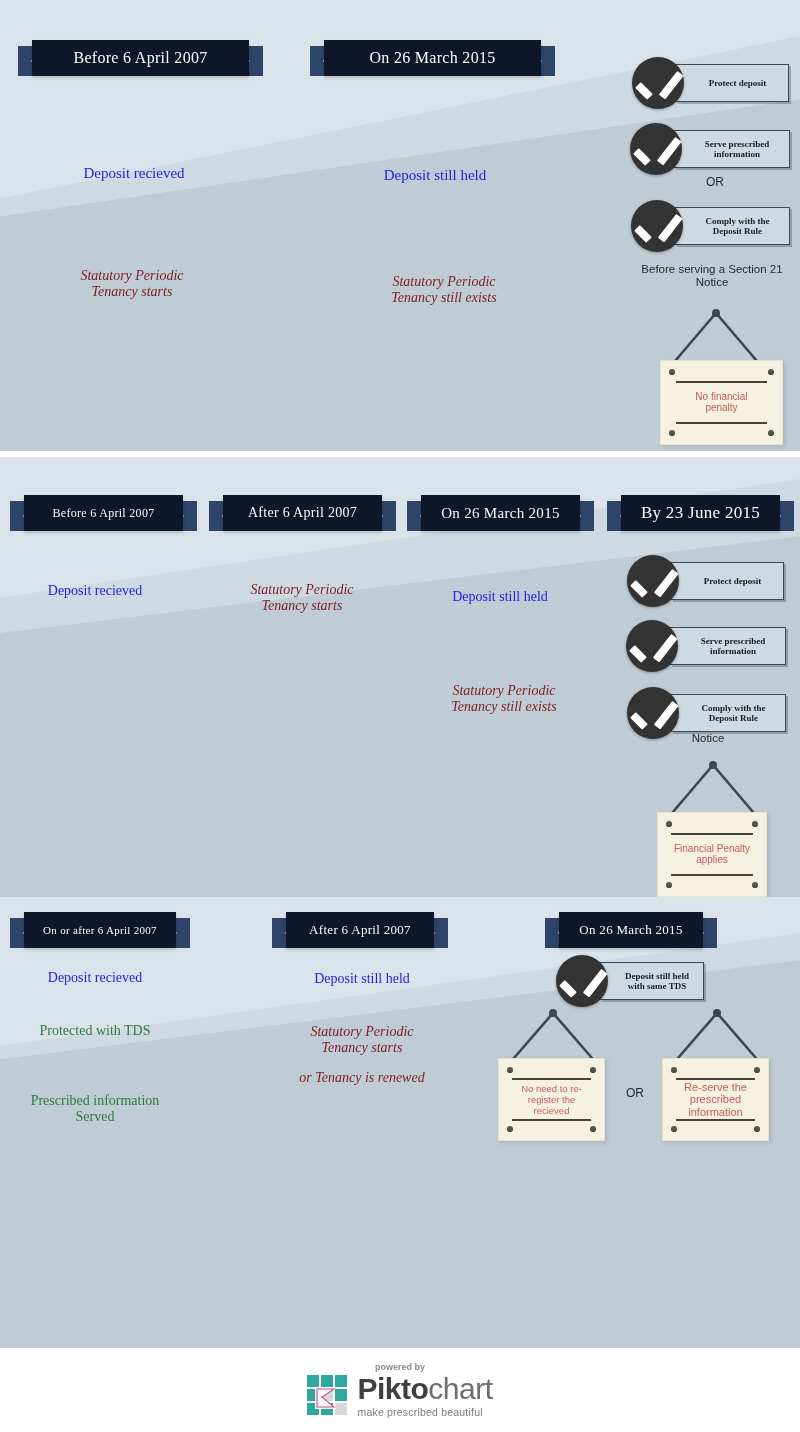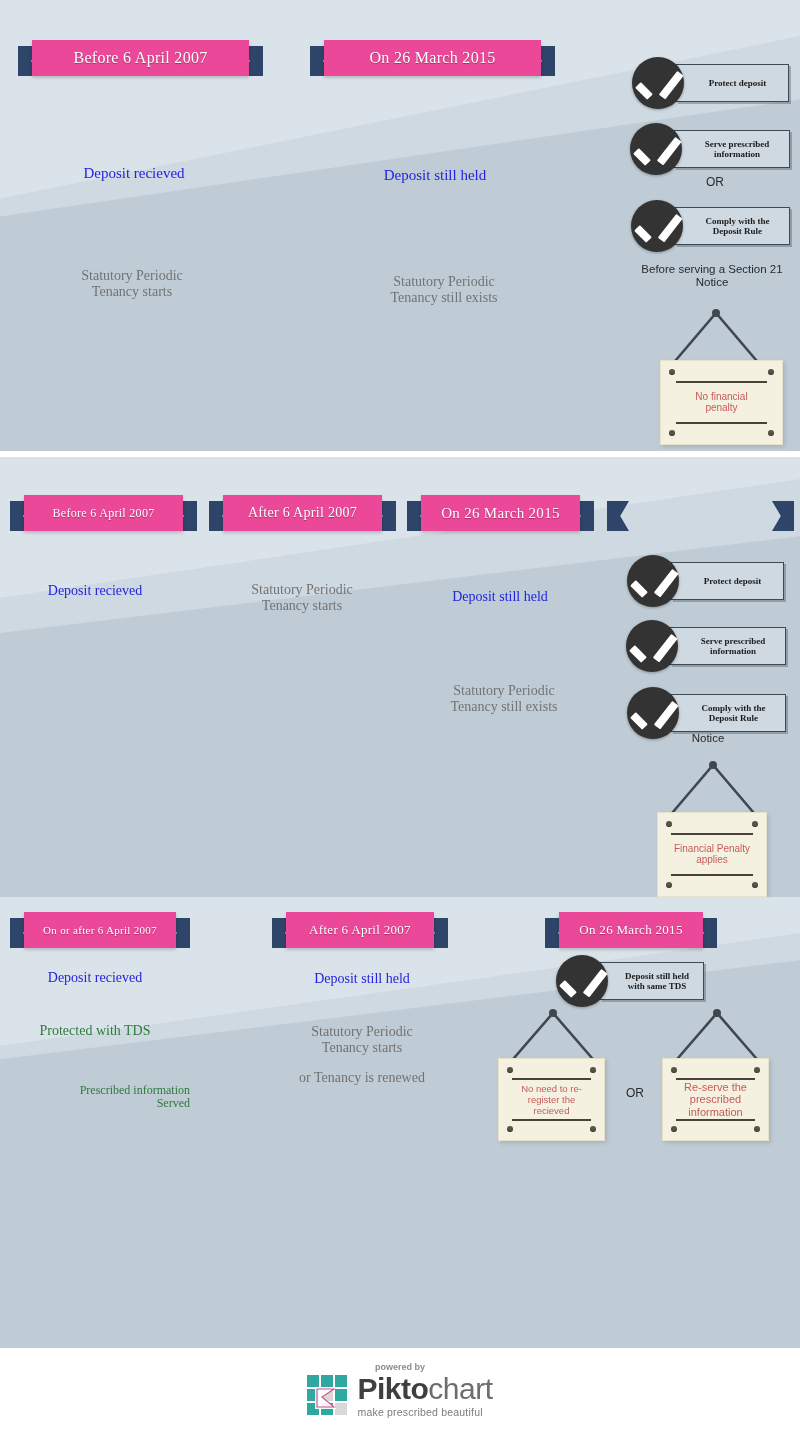--- a/index.html
+++ b/index.html
@@ -28,34 +28,34 @@
   
   .ribbon { position: absolute; height: 36px; }
   .ribbon .tail {
     position: absolute; top: 6px; width: 22px; height: 30px;
     background: #2e4468;
   }
   .ribbon .tail.left  { left: 0;  clip-path: polygon(0 0, 100% 0, 60% 50%, 100% 100%, 0 100%); }
   .ribbon .tail.right { right: 0; clip-path: polygon(0 0, 100% 0, 100% 100%, 0 100%, 40% 50%); }
   .ribbon .band {
     position: absolute; top: 0; left: 14px; right: 14px; height: 36px;
-    background: #ec4899;
+    background: #0f172a;
     display: flex; align-items: center; justify-content: center;
     box-shadow: 0 2px 3px rgba(0,0,0,0.18);
   }
   .ribbon .band span {
     color: #ffffff; font-family: "Liberation Serif", serif;
     letter-spacing: 0.3px; white-space: nowrap;
     text-shadow: 0 1px 1px rgba(0,0,0,0.35);
   }
 
   
   .txt { position: absolute; text-align: center; line-height: 1.12; white-space: pre-line; }
   .txt.blue  { color: #2323dd; }
-  .txt.red   { color: #737373; }
+  .txt.red   { color: #7f1d1d; font-style: italic; }
   .txt.green { color: #2d7a3e; }
   .txt.dark  { color: #2a2a2a; font-family: "Liberation Sans", sans-serif; }
 
   
   .checkrow { position: absolute; display: flex; align-items: center; }
   .checkrow .circle {
     width: 52px; height: 52px; border-radius: 50%;
     background: #333333; position: relative; flex: 0 0 52px; z-index: 2;
     box-shadow: 0 1px 3px rgba(0,0,0,0.3);
   }
@@ -229,20 +229,23 @@
     <div class="ribbon" style="left:407px;top:38px;width:187px;">
       <div class="tail left"></div>
       <div class="tail right"></div>
       <div class="band">
         <span style="font-size:15px;">On 26 March 2015</span>
       </div>
     </div>
     <div class="ribbon" style="left:607px;top:38px;width:187px;">
       <div class="tail left"></div>
       <div class="tail right"></div>
+      <div class="band">
+        <span style="font-size:17px;">By 23 June 2015</span>
+      </div>
     </div>
 
     <div class="txt blue" style="left:0px;top:126px;width:190px;font-size:14px;">Deposit recieved</div>
     <div class="txt red" style="left:208px;top:125px;width:188px;font-size:14px;">Statutory Periodic
 Tenancy starts</div>
     <div class="txt blue" style="left:406px;top:132px;width:188px;font-size:14px;">Deposit still held</div>
     <div class="txt red" style="left:410px;top:226px;width:188px;font-size:14px;">Statutory Periodic
 Tenancy still exists</div>
 
     <div class="checkrow" style="left:627px;top:98px;">
@@ -309,21 +312,21 @@
     <div class="ribbon" style="left:545px;top:15px;width:172px;">
       <div class="tail left"></div>
       <div class="tail right"></div>
       <div class="band">
         <span style="font-size:13px;">On 26 March 2015</span>
       </div>
     </div>
 
     <div class="txt blue" style="left:0px;top:73px;width:190px;font-size:14px;">Deposit recieved</div>
     <div class="txt green" style="left:0px;top:126px;width:190px;font-size:14px;">Protected with TDS</div>
-    <div class="txt green" style="left:0px;top:187px;width:190px;font-size:12px;text-align:right;">Prescribed information
+    <div class="txt green" style="left:0px;top:196px;width:190px;font-size:14px;">Prescribed information
 Served</div>
     <div class="txt blue" style="left:268px;top:74px;width:188px;font-size:14px;">Deposit still held</div>
     <div class="txt red" style="left:268px;top:127px;width:188px;font-size:14px;">Statutory Periodic
 Tenancy starts</div>
     <div class="txt red" style="left:268px;top:173px;width:188px;font-size:14px;">or Tenancy is renewed</div>
 
     <div class="checkrow" style="left:556px;top:58px;">
       <div class="circle"></div>
       <div class="labelbox" style="width:104px;">
         <span>Deposit still held

